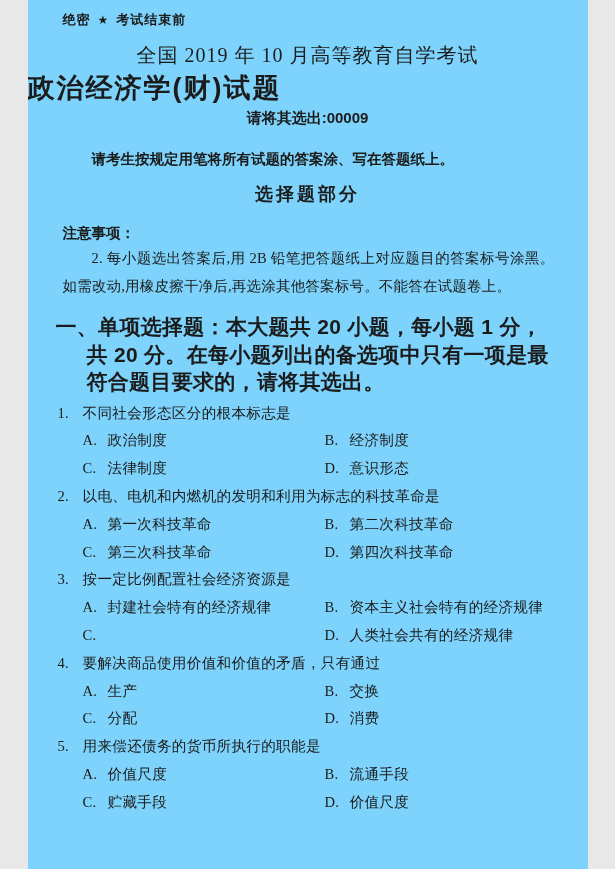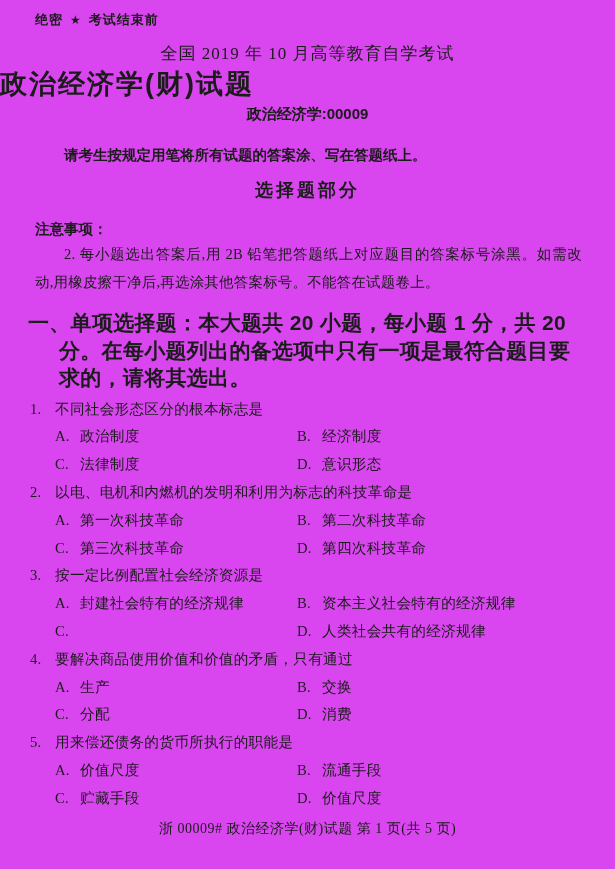--- a/index.html
+++ b/index.html
@@ -1,42 +1,42 @@
 <!DOCTYPE html>
 <html><head>
 <meta charset="utf-8">
 <style>
   html, body { margin: 0; padding: 0; background: #e8e8e8; }
   .page {
     position: relative;
-    width: 615px;
+    width: 560px;
     height: 869px;
     margin: 0 auto;
-    background: #d946ef;
+    background: #7dd3fc;
     color: #1b1b1b;
     overflow: hidden;
     font-family: "Liberation Serif", "DejaVu Serif", serif;
   }
   .sans { font-family: "Liberation Sans", "DejaVu Sans", sans-serif; }
 
   .classification {
     margin: 11px 0 0 35px;
     font-size: 13px;
     font-weight: 700;
     letter-spacing: 1px;
     display: flex;
     align-items: center;
     gap: 7px;
   }
   .star { font-size: 12px; }
 
   .title-session {
     margin-top: 13px;
     text-align: center;
-    font-size: 17px;
+    font-size: 20px;
     letter-spacing: 1px;
   }
   .title-paper {
     margin-top: 1px;
     font-size: 27px;
     font-weight: 700;
     letter-spacing: 2px;
   }
   .course-code {
     margin-top: 3px;
@@ -116,21 +116,21 @@
 <div class="page">
 
   <div class="classification sans">
     <span>绝密</span>
     <span class="star">★</span>
     <span>考试结束前</span>
   </div>
 
   <div class="title-session">全国 2019 年 10 月高等教育自学考试</div>
   <div class="title-paper sans">政治经济学(财)试题</div>
-  <div class="course-code sans">政治经济学:00009</div>
+  <div class="course-code sans">请将其选出:00009</div>
 
   <div class="notice sans">请考生按规定用笔将所有试题的答案涂、写在答题纸上。</div>
 
   <div class="section-title sans">选择题部分</div>
 
   <div class="notes-heading sans">注意事项：</div>
   <div class="note-para">2. 每小题选出答案后,用 2B 铅笔把答题纸上对应题目的答案标号涂黑。如需改动,用橡皮擦干净后,再选涂其他答案标号。不能答在试题卷上。</div>
 
   <div class="part-heading sans">一、单项选择题：本大题共 20 小题，每小题 1 分，共 20 分。在每小题列出的备选项中只有一项是最符合题目要求的，请将其选出。</div>
 
@@ -255,15 +255,14 @@
         </div>
         <div class="option">
           <span class="opt-label">D.</span>
           <span>价值尺度</span>
         </div>
       </div>
     </div>
 
   </div>
 
-  <div class="footer">浙 00009# 政治经济学(财)试题 第 1 页(共 5 页)</div>
 
 </div>
 
 </body></html>

